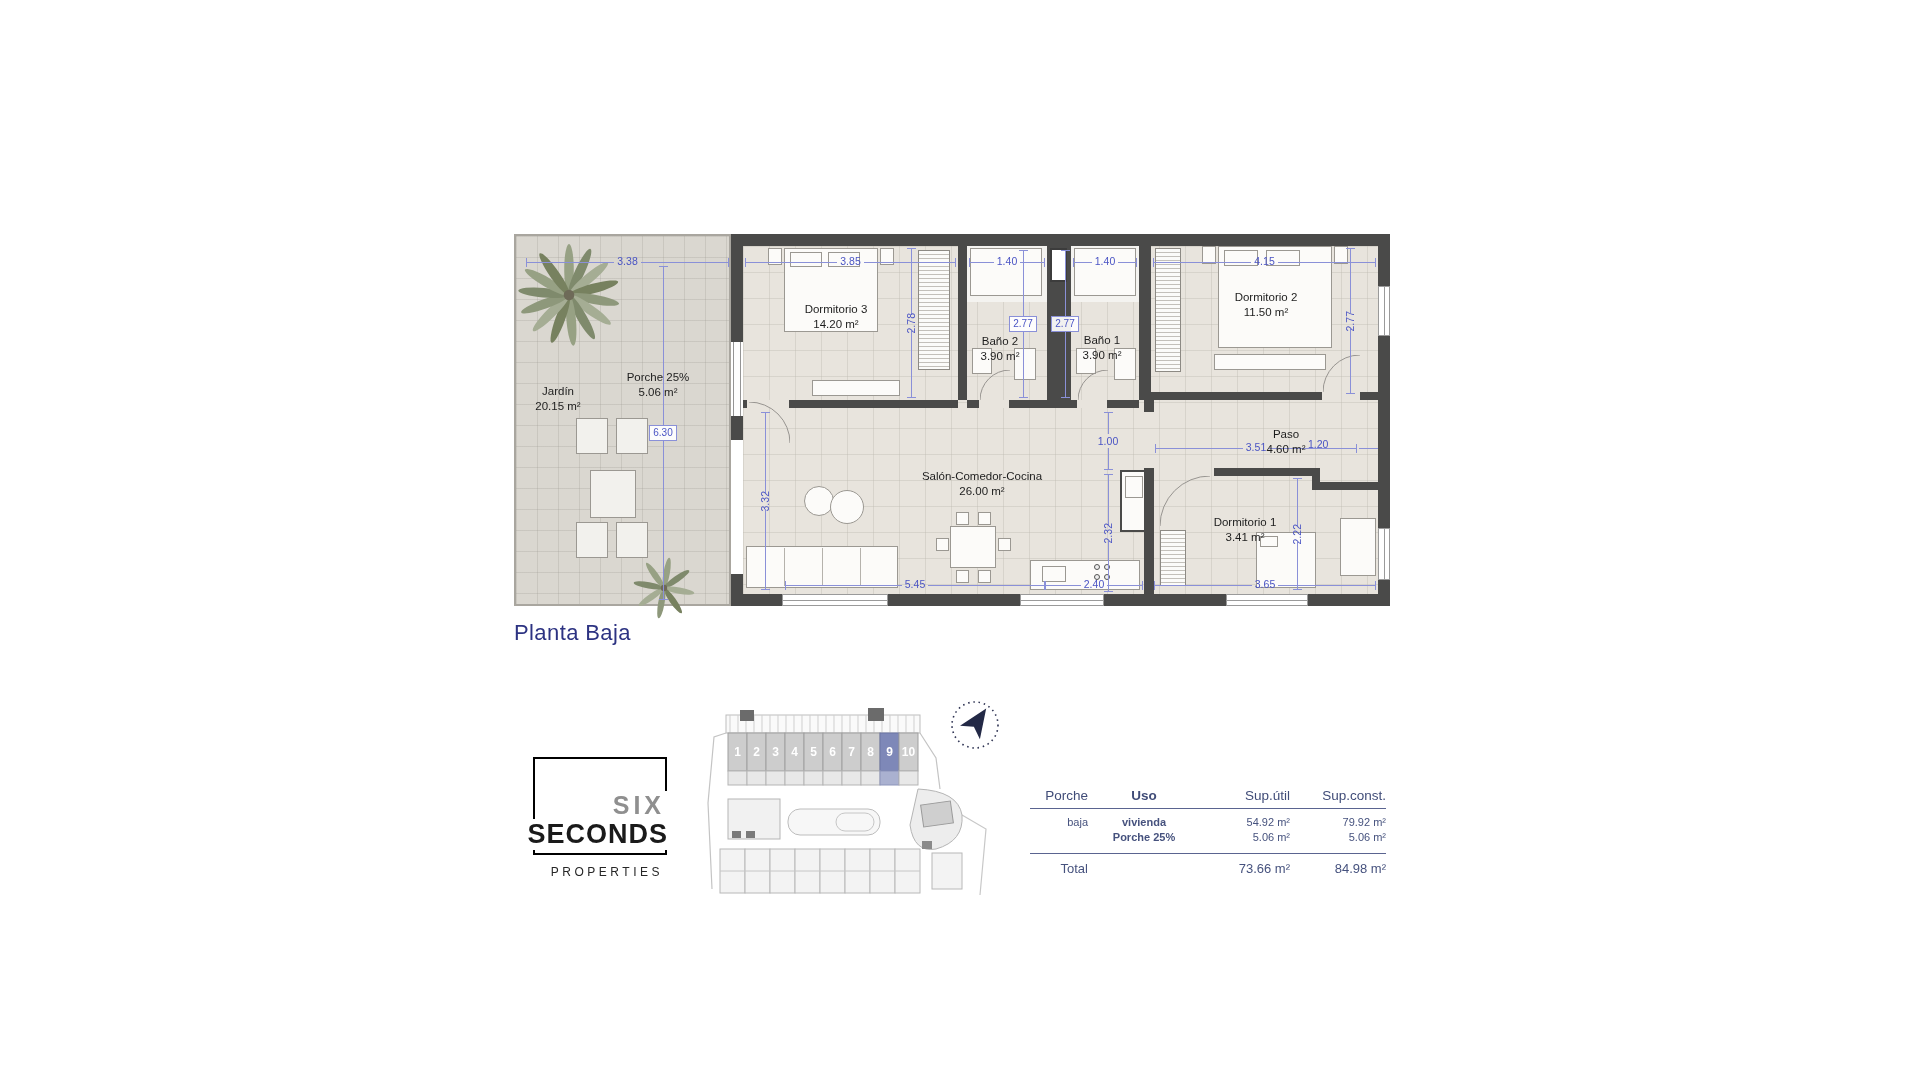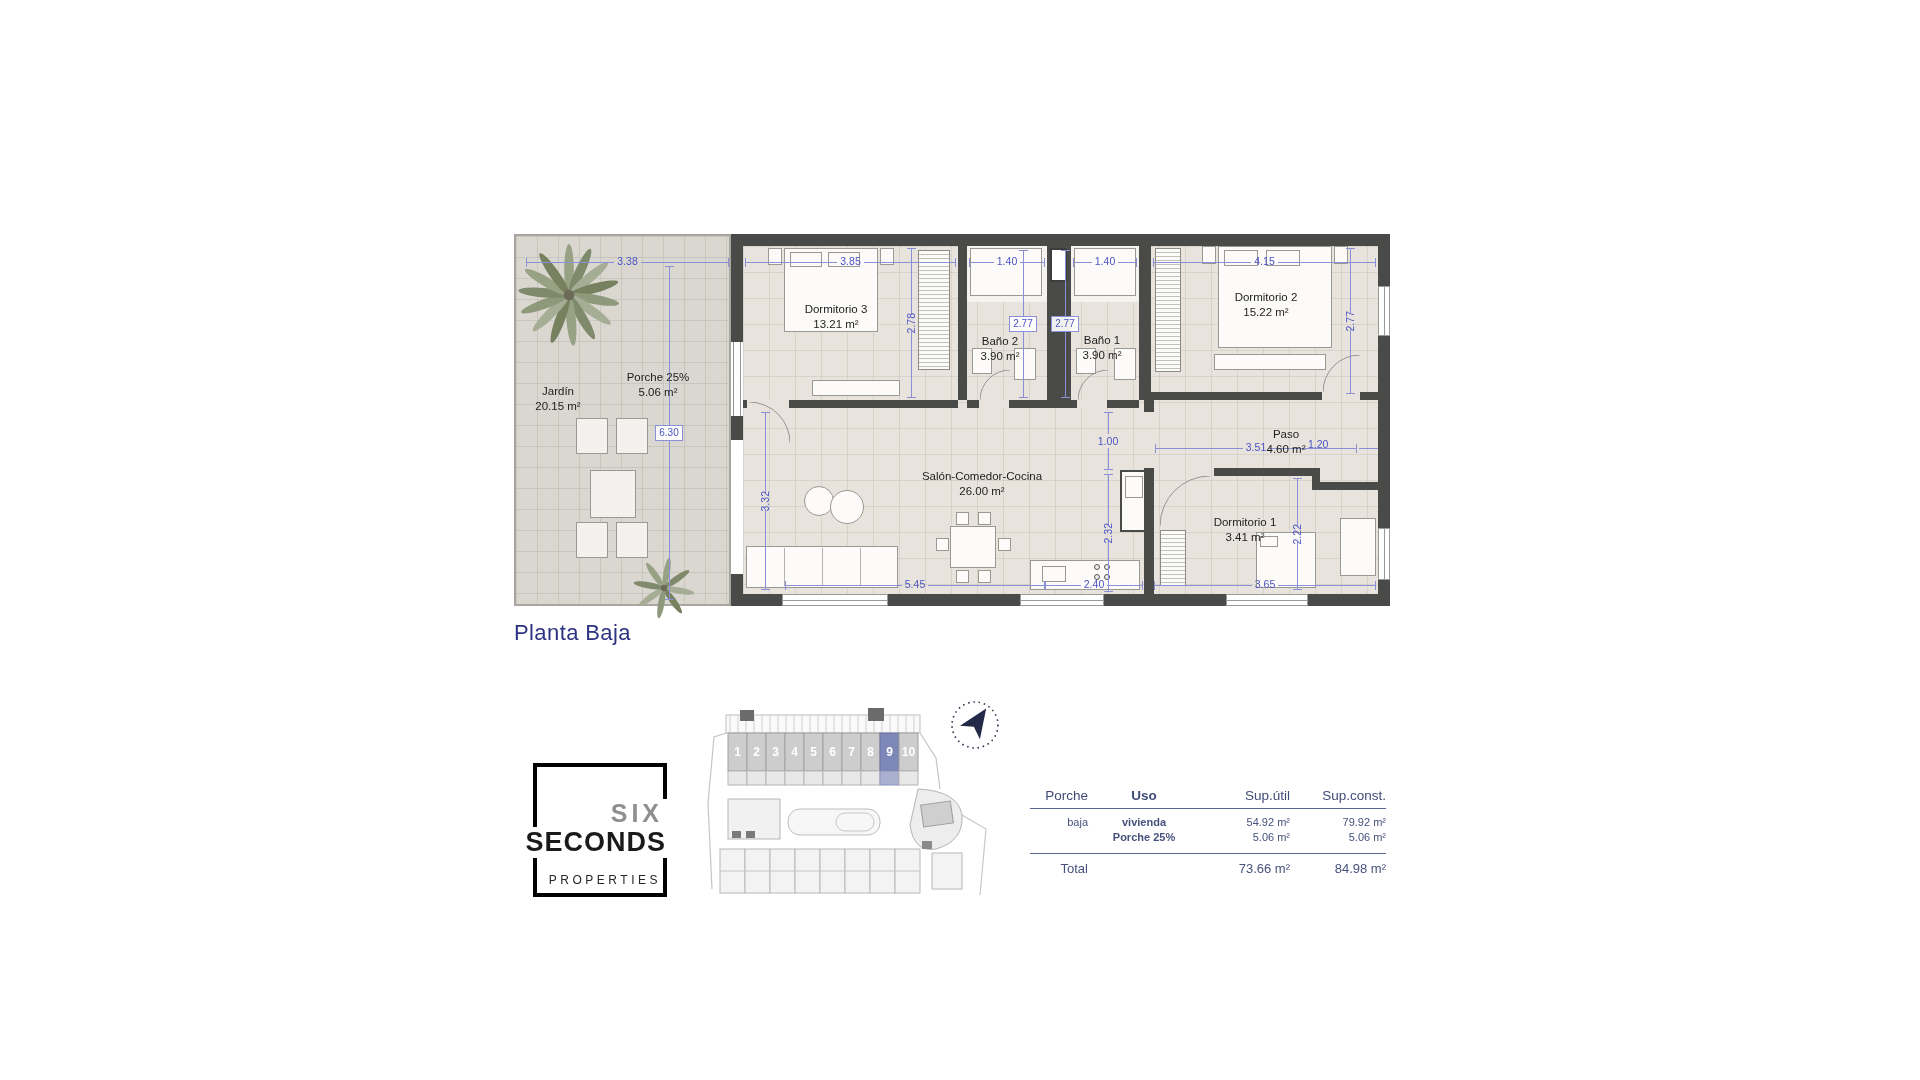--- a/index.html
+++ b/index.html
@@ -44,21 +44,21 @@
   .dim-v .lnv{position:static;flex:1;width:0;border-left:1px solid #8a90d8;}
   .dim-v .dlv{position:static;transform:rotate(-90deg);padding:3px 0;white-space:nowrap;line-height:1;}
   .dim-v .dlb{position:static;transform:none;border:1px solid #8a90d8;background:rgba(255,255,255,.92);
               padding:1px 3px;font-size:10px;line-height:1.2;white-space:nowrap;}
   .dim-v .dlf{position:static;transform:none;background:#e8e4dd;padding:2px 1px;font-size:10.5px;line-height:1;}
   .lnx{border-top:1px solid #8a90d8;z-index:5;}
   .dlx{color:#4a54c4;font-size:10.5px;z-index:5;white-space:nowrap;}
   
   .plan-title{position:absolute;left:514px;top:620px;font-size:22px;color:#2d3382;letter-spacing:.4px;}
   
-  .logo{position:absolute;left:533px;top:757px;width:134px;height:134px;border:4px solid #000000;margin-top:6px;}
+  .logo{position:absolute;left:533px;top:757px;width:134px;height:98px;border:2px solid #000000;}
   .logo span{position:absolute;background:#fff;white-space:nowrap;line-height:1;}
   .logo .l1{right:-5px;top:32px;padding:2px 5px 2px 9px;font-size:25px;font-weight:700;letter-spacing:4px;color:#8f8f8f;}
   .logo .l2{right:-7px;top:60px;padding:2px 4px 2px 9px;font-size:27px;font-weight:700;letter-spacing:1px;color:#1a1a1a;}
   .logo .l3{right:2px;top:106px;padding:1px 0;font-size:12px;letter-spacing:3.5px;color:#262626;}
   
   .siteplan{position:absolute;left:700px;top:703px;width:292px;height:200px;}
   .compass{position:absolute;left:948px;top:698px;width:54px;height:54px;}
   
   .ptable{position:absolute;left:1030px;top:788px;width:356px;color:#46527e;}
   .trow{display:flex;}
@@ -228,33 +228,33 @@
   <div class="rlabel" style="left:6px;top:142px;width:76px;margin-top:12px;">
     <span>Jardín</span>
       <span>20.15 m²</span>
     </div>
   <div class="rlabel" style="left:94px;top:140px;width:100px;">
     <span>Porche 25%</span>
       <span>5.06 m²</span>
     </div>
   <div class="rlabel" style="left:252px;top:72px;width:140px;">
     <span>Dormitorio 3</span>
-      <span>13.21 m²</span>
+      <span>14.20 m²</span>
     </div>
   <div class="rlabel" style="left:436px;top:104px;width:100px;">
     <span>Baño 2</span>
       <span>3.90 m²</span>
     </div>
   <div class="rlabel" style="left:538px;top:103px;width:100px;">
     <span>Baño 1</span>
       <span>3.90 m²</span>
     </div>
   <div class="rlabel" style="left:682px;top:60px;width:140px;">
     <span>Dormitorio 2</span>
-      <span>15.22 m²</span>
+      <span>11.50 m²</span>
     </div>
   <div class="rlabel" style="left:378px;top:239px;width:180px;">
     <span>Salón-Comedor-Cocina</span>
       <span>26.00 m²</span>
     </div>
   <div class="rlabel" style="left:722px;top:197px;width:100px;">
     <span>Paso</span>
       <span>4.60 m²</span>
     </div>
   <div class="rlabel" style="left:661px;top:285px;width:140px;">
@@ -324,21 +324,21 @@
       <i class="ln"></i>
       <span class="dl">3.51</span>
       <i class="ln"></i>
       <i class="tk"></i>
     </div>
   <i class="lnx" style="left:845px;top:218px;width:19px;height:0;"></i>
   <span class="dlx" style="left:794px;top:208px;">
       <span>1.20</span>
     </span>
 
-  <div class="dim-v" style="left:148px;top:36px;height:334px;">
+  <div class="dim-v" style="left:142px;top:36px;height:334px;">
     <i class="tkv"></i>
       <i class="lnv"></i>
       <span class="dlb">6.30</span>
       <i class="lnv"></i>
       <i class="tkv"></i>
     </div>
   <div class="dim-v" style="left:390px;top:18px;height:150px;">
     <i class="tkv"></i>
       <i class="lnv"></i>
       <span class="dlv">2.78</span>

